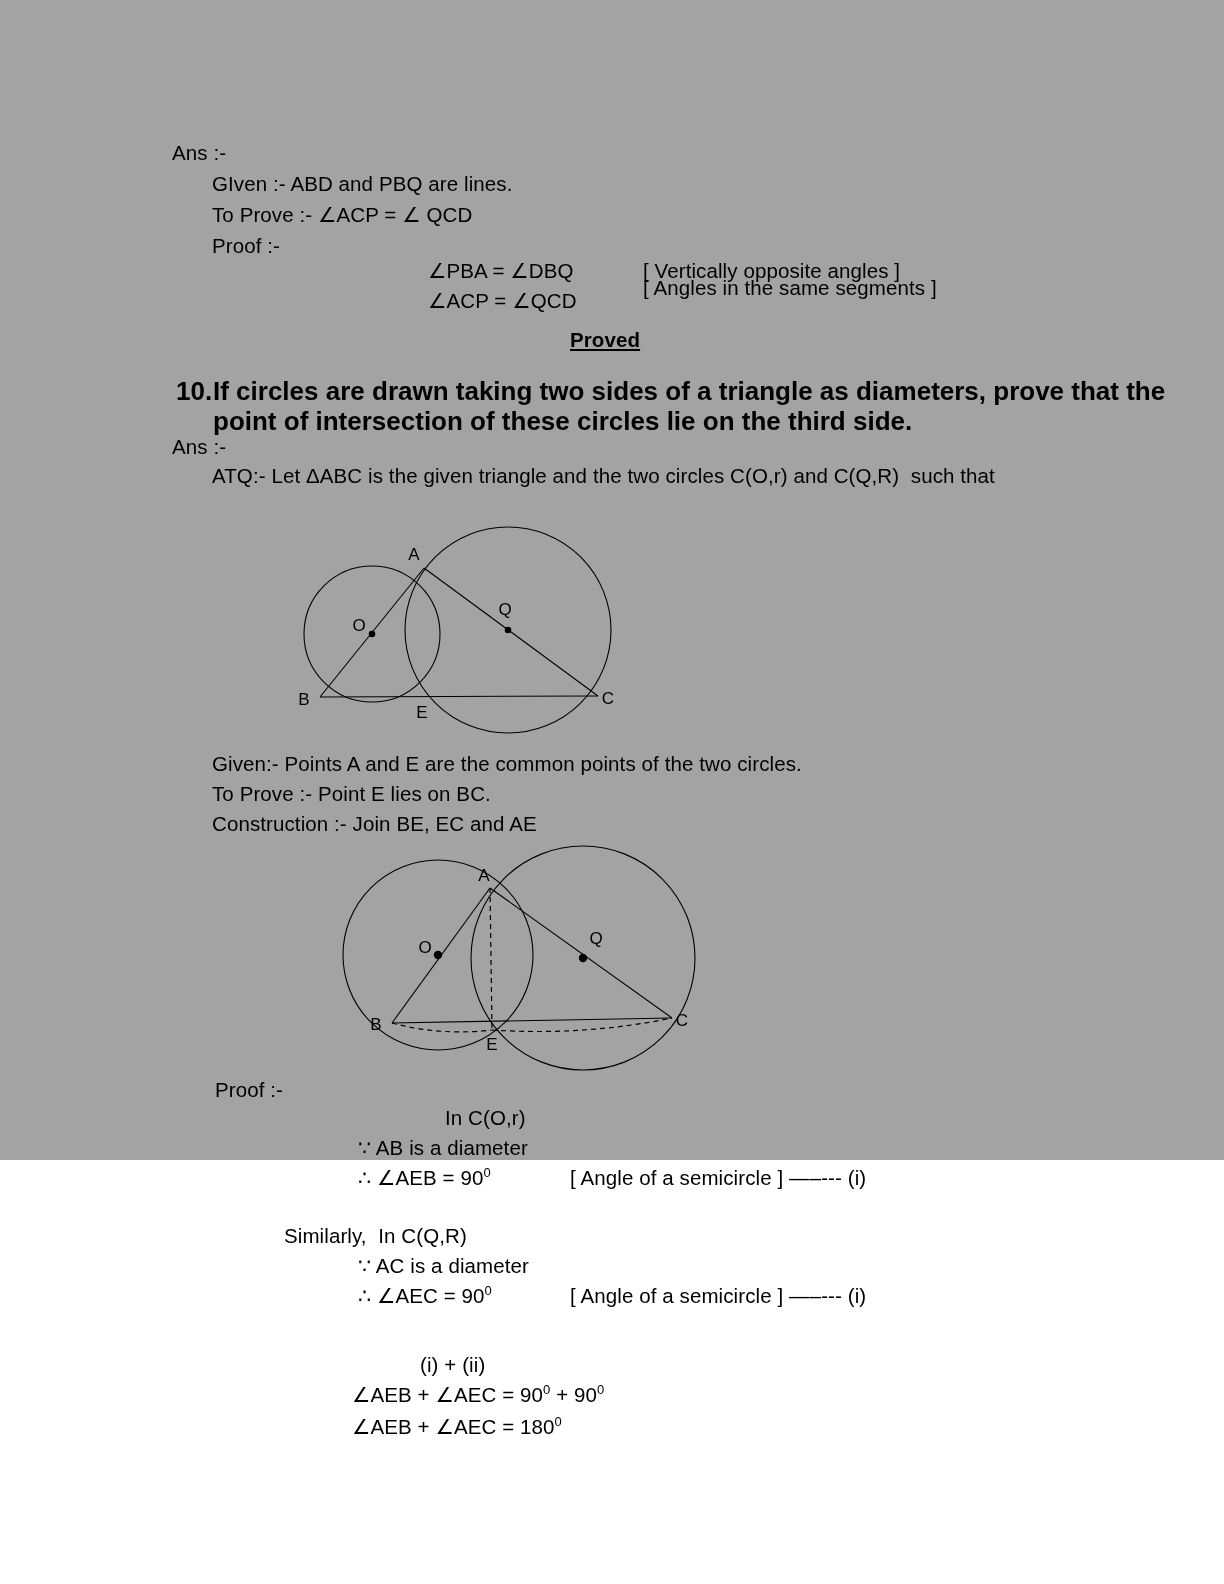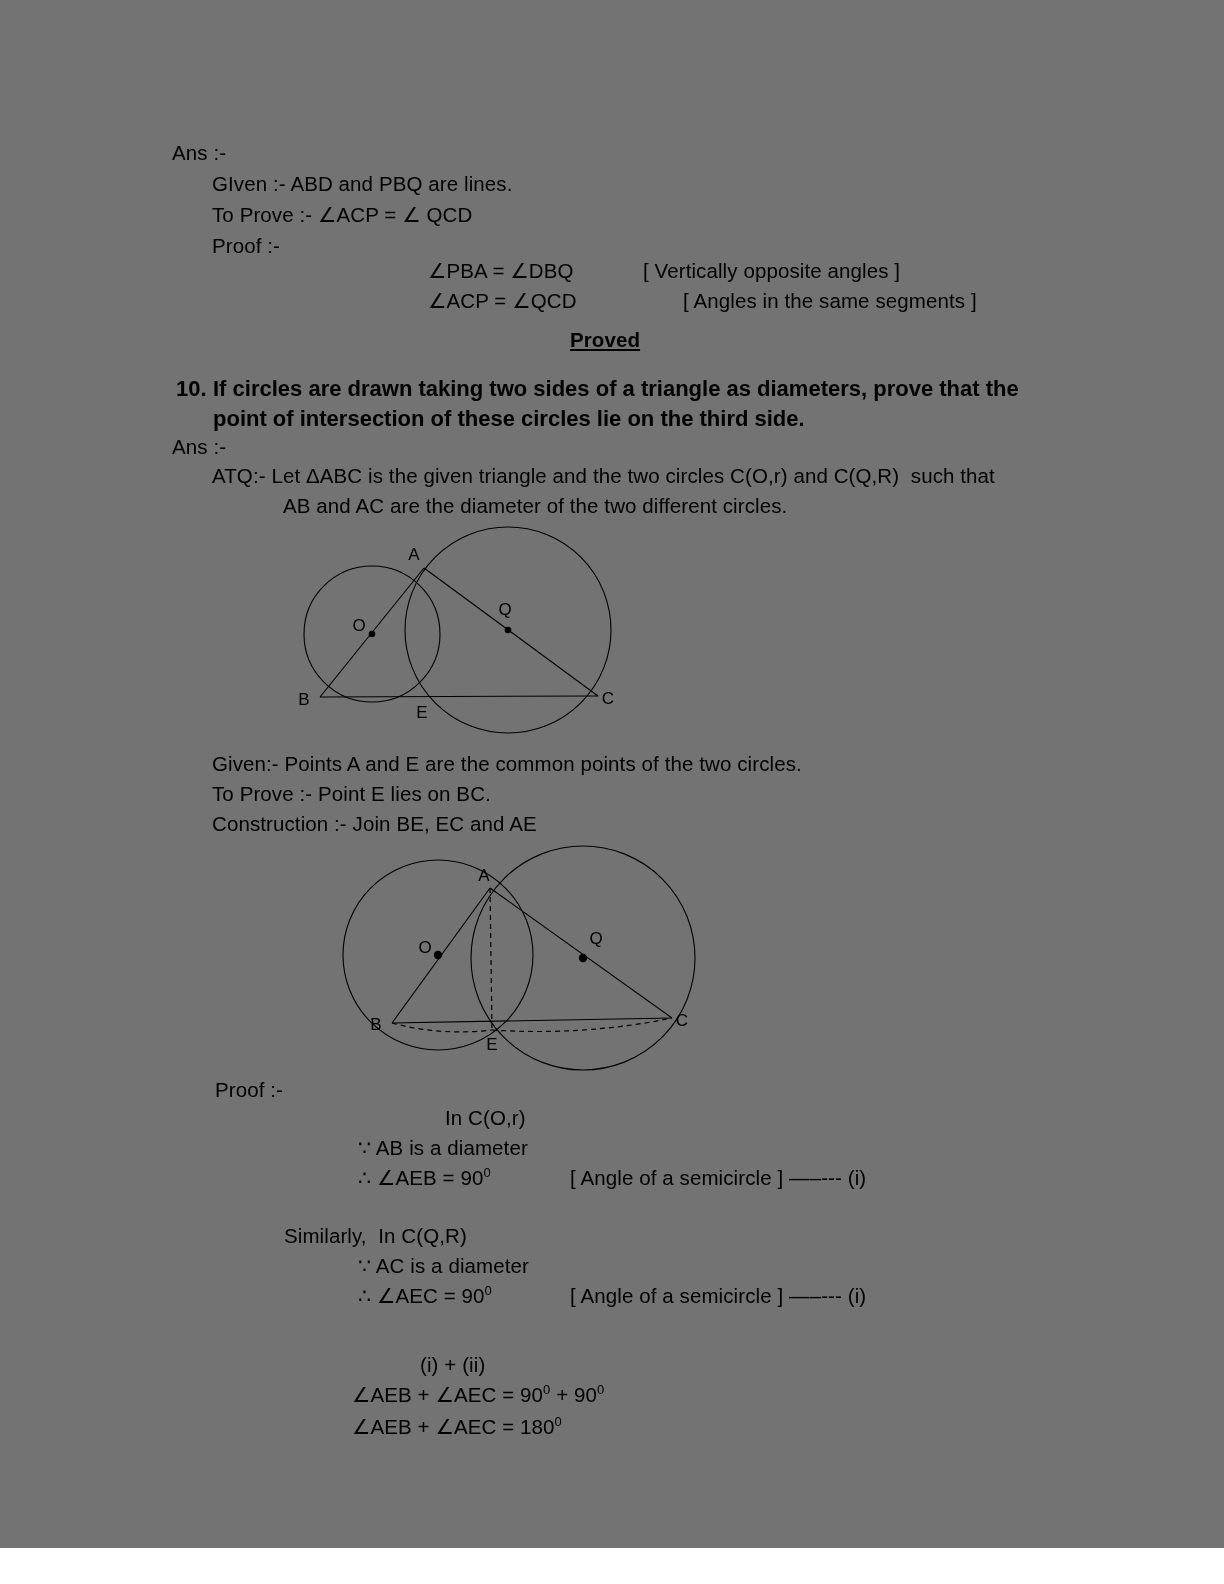--- a/index.html
+++ b/index.html
@@ -12,40 +12,40 @@
     height: 1584px;
     position: relative;
     font-family: "Liberation Sans", sans-serif;
     color: #000000;
     overflow: hidden;
   }
   .page {
     position: absolute;
     left: 0; top: 0;
     width: 1224px;
-    height: 1548px;
-    background: #737373;
+    height: 1160px;
+    background: #a3a3a3;
   }
   .txt {
     position: absolute;
     font-size: 20.5px;
     line-height: 1.0;
     white-space: pre;
     letter-spacing: 0.1px;
   }
   .bold { font-weight: bold; }
   .underline { text-decoration: underline; text-underline-offset: 2px; }
   .sup {
     font-size: 13px;
     vertical-align: super;
     line-height: 0;
   }
   .qnum {
     position: absolute;
-    font-size: 22px;
+    font-size: 26px;
     font-weight: bold;
     line-height: 1.28;
     white-space: pre;
   }
   svg.diagram {
     position: absolute;
     overflow: visible;
   }
   svg text {
     font-family: "Liberation Sans", sans-serif;
@@ -63,32 +63,31 @@
   <div class="txt" style="left:212px; top:174px;">GIven :- ABD and PBQ are lines.</div>
 
   <div class="txt" style="left:212px; top:205px;">To Prove :- ∠ACP = ∠ QCD</div>
 
   <div class="txt" style="left:212px; top:236px;">Proof :-</div>
 
   <div class="txt" style="left:428px; top:261px;">∠PBA = ∠DBQ</div>
   <div class="txt" style="left:643px; top:261px;">[ Vertically opposite angles ]</div>
 
   <div class="txt" style="left:428px; top:291px;">∠ACP = ∠QCD</div>
-  <div class="txt" style="left:643px; top:291px;margin-left:40px;">[ Angles in the same segments ]</div>
+  <div class="txt" style="left:643px; top:278px;">[ Angles in the same segments ]</div>
 
   <div class="txt bold underline" style="left:570px; top:320px;margin-top:10px;">Proved</div>
 
   <div class="qnum" style="left:176px; top:375px; width:40px;">10.</div>
   <div class="qnum" style="left:213px; top:375px; width:830px;">If circles are drawn taking two sides of a triangle as diameters, prove that the</div>
   <div class="qnum" style="left:213px; top:405px; width:830px;">point of intersection of these circles lie on the third side.</div>
 
   <div class="txt" style="left:172px; top:437px;">Ans :-</div>
 
   <div class="txt" style="left:212px; top:466px;">ATQ:- Let ΔABC is the given triangle and the two circles C(O,r) and C(Q,R)  such that</div>
-  <div class="txt" style="left:283px; top:496px;">AB and AC are the diameter of the two different circles.</div>
 
   <svg class="diagram" style="left:270px; top:520px;" width="380" height="215" viewBox="0 0 380 215">
 
     <circle cx="102" cy="114" r="68" fill="none" stroke="#000" stroke-width="1.1"></circle>
 
     <circle cx="238" cy="110" r="103" fill="none" stroke="#000" stroke-width="1.1"></circle>
 
     <line x1="154" y1="48" x2="50" y2="177" stroke="#000" stroke-width="1.1"></line>
     <line x1="154" y1="48" x2="328" y2="176" stroke="#000" stroke-width="1.1"></line>
     <line x1="50" y1="177" x2="328" y2="176" stroke="#000" stroke-width="1.1"></line>

